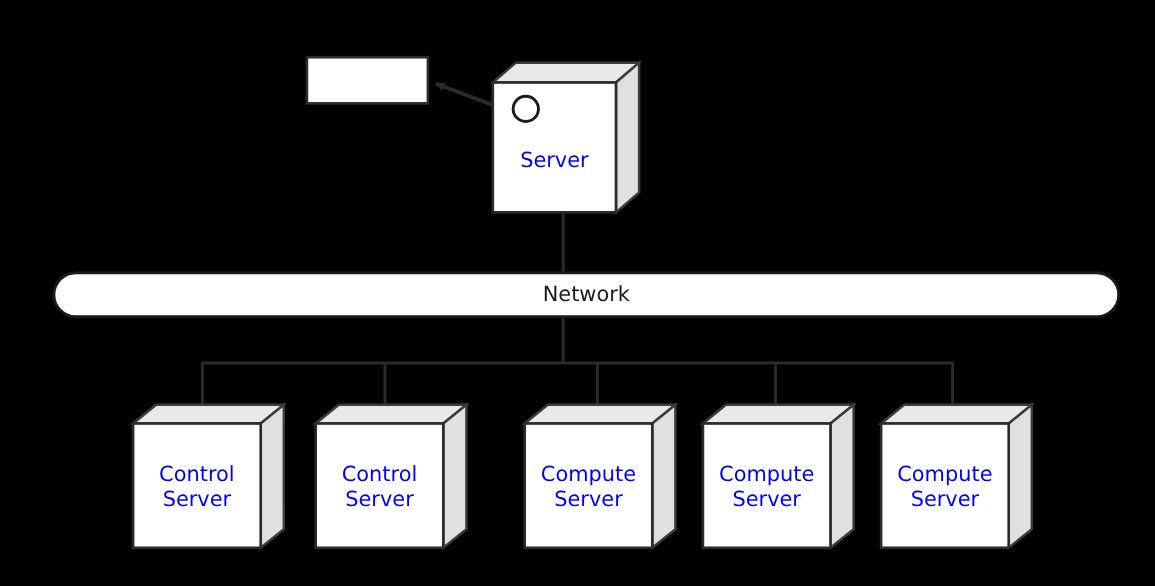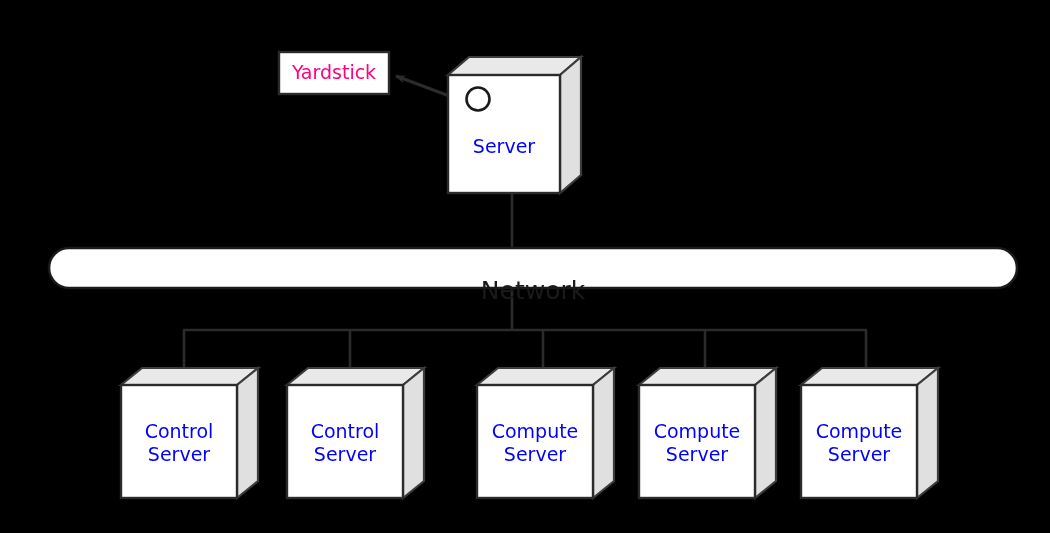--- a/index.html
+++ b/index.html
@@ -28,22 +28,21 @@
     line-height: 1.16;
     white-space: pre;
     pointer-events: none;
   }
   .node-label {
     color: #0000ff;
     font-size: 19px;
   }
   .net-label {
     color: #1a1a1a;
-    font-size: 25px;
-    margin-top: 19px;
+    font-size: 19px;
   }
   .yard-label {
     color: #ff0080;
     font-size: 19px;
   }
 </style>
 </head>
 <body>
 
 <div id="canvas">
@@ -103,21 +102,20 @@
       <polygon points="755,385 776,368 776,481 755,498" fill="#e0e0e0" stroke="#3c3c3c" stroke-width="2.2"></polygon>
       <rect x="639" y="385" width="116" height="113" fill="#ffffff" stroke="#2b2b2b" stroke-width="2.4"></rect>
     </g>
     <g>
       <polygon points="801,385 822,368 938,368 917,385" fill="#e9e9e9" stroke="#3c3c3c" stroke-width="2.2"></polygon>
       <polygon points="917,385 938,368 938,481 917,498" fill="#e0e0e0" stroke="#3c3c3c" stroke-width="2.2"></polygon>
       <rect x="801" y="385" width="116" height="113" fill="#ffffff" stroke="#2b2b2b" stroke-width="2.4"></rect>
     </g>
   </svg>
 
-  <div class="txt yard-label" style="left:279px; top:61px; width:110px;">Yardstick</div>
 
   <div class="txt node-label" style="left:448px; top:135px; width:112px;">Server</div>
 
   <div class="txt net-label" style="left:49px; top:257px; width:968px;">Network</div>
 
   <div class="txt node-label" style="left:121px; top:420px; width:116px;">Control</div>
   <div class="txt node-label" style="left:121px; top:443px; width:116px;">Server</div>
 
   <div class="txt node-label" style="left:287px; top:420px; width:116px;">Control</div>
   <div class="txt node-label" style="left:287px; top:443px; width:116px;">Server</div>

